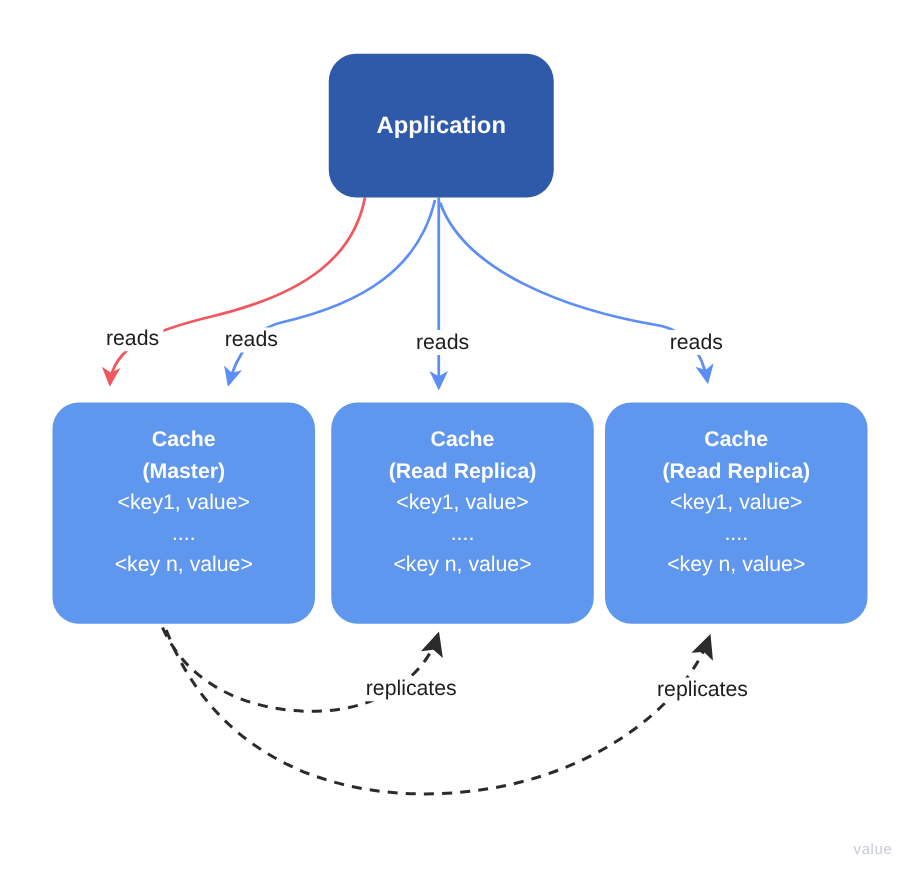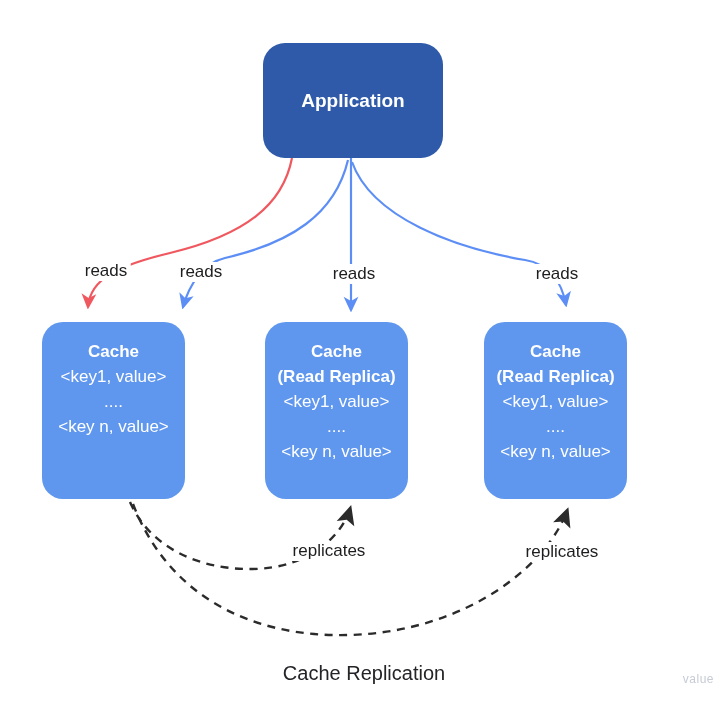--- a/index.html
+++ b/index.html
@@ -55,21 +55,21 @@
     background: var(--app-box);
     border-radius: 22px;
     display: flex;
     align-items: center;
     justify-content: center;
     font-size: 19px;
     font-weight: bold;
   }
   .cache-box {
     top: 322px;
-    width: 143px; height: 177px;
+    width: 210px; height: 177px;
     background: var(--cache-box);
     border-radius: 21px;
     padding-top: 17px;
   }
   .cache-box.pos-0 { left: 42px; }
   .cache-box.pos-1 { left: 265px; }
   .cache-box.pos-2 { left: 484px; }
   .cache-title {
     font-size: 17px;
     font-weight: bold;
@@ -134,20 +134,21 @@
     <path class="edge edge-dashed" d="M133,504 C168,595 250,638 350,635 C470,631 548,563 567,511" marker-end="url(#arrow-black)"></path>
   </svg>
 
   <div class="node app-box">
     <span>Application</span>
   </div>
 
   <div class="node cache-box pos-0">
     <div class="cache-title">
       <div>Cache</div>
+      <div>(Master)</div>
     </div>
     <div class="cache-entries">
       <div>&lt;key1, value&gt;</div>
       <div>....</div>
       <div>&lt;key n, value&gt;</div>
     </div>
   </div>
 
   <div class="node cache-box pos-1">
     <div class="cache-title">
@@ -173,17 +174,16 @@
     </div>
   </div>
 
   <span class="edge-label" style="left:106px; top:271px">reads</span>
   <span class="edge-label" style="left:201px; top:272px">reads</span>
   <span class="edge-label" style="left:354px; top:274px">reads</span>
   <span class="edge-label" style="left:557px; top:274px">reads</span>
   <span class="edge-label" style="left:329px; top:551px">replicates</span>
   <span class="edge-label" style="left:562px; top:552px">replicates</span>
 
-  <div class="diagram-caption">Cache Replication</div>
 
   <div class="watermark">value</div>
 
 </div>
 
 </body></html>

